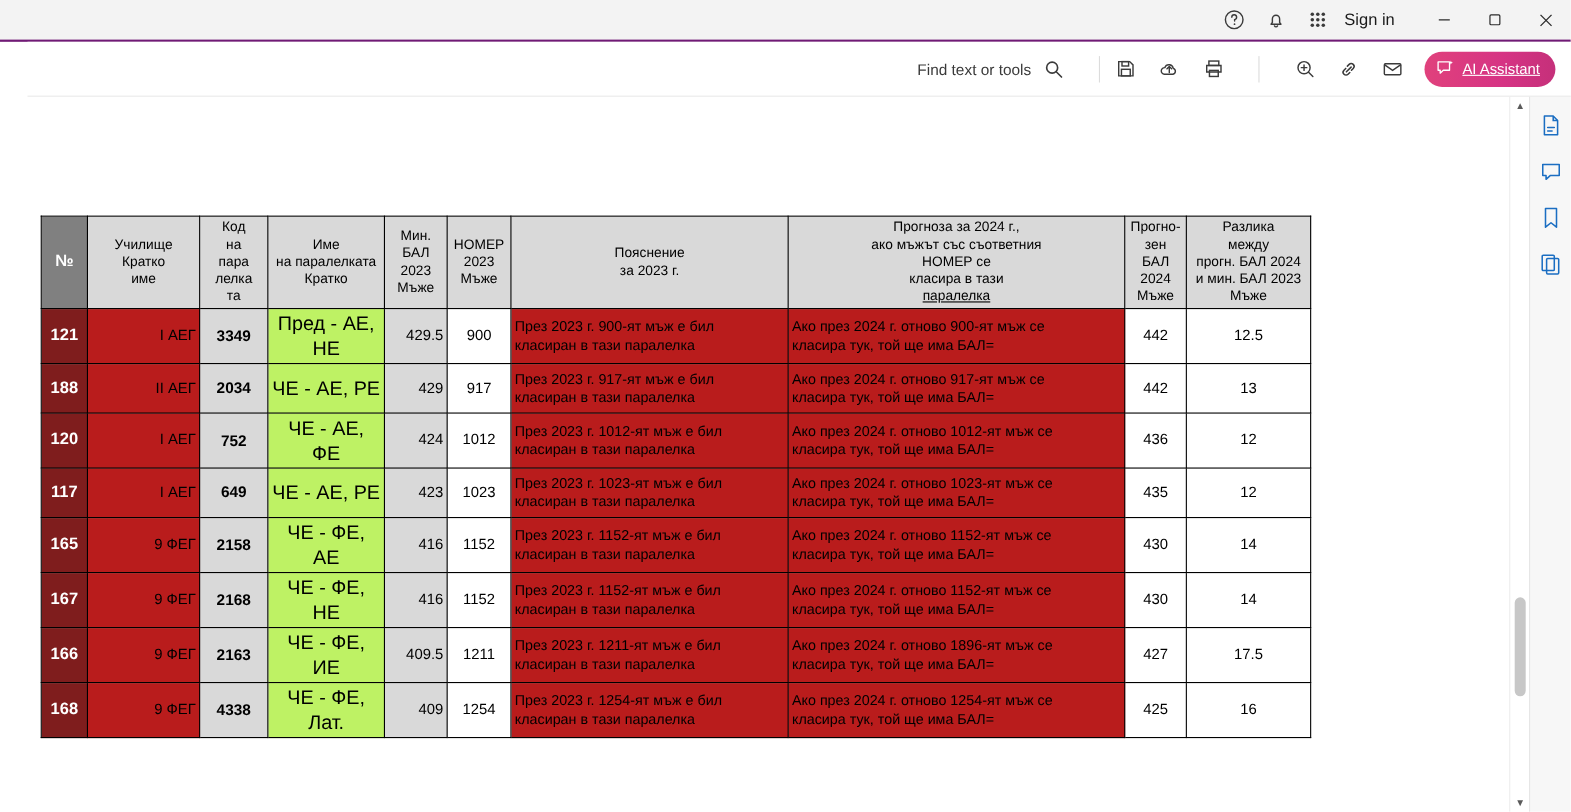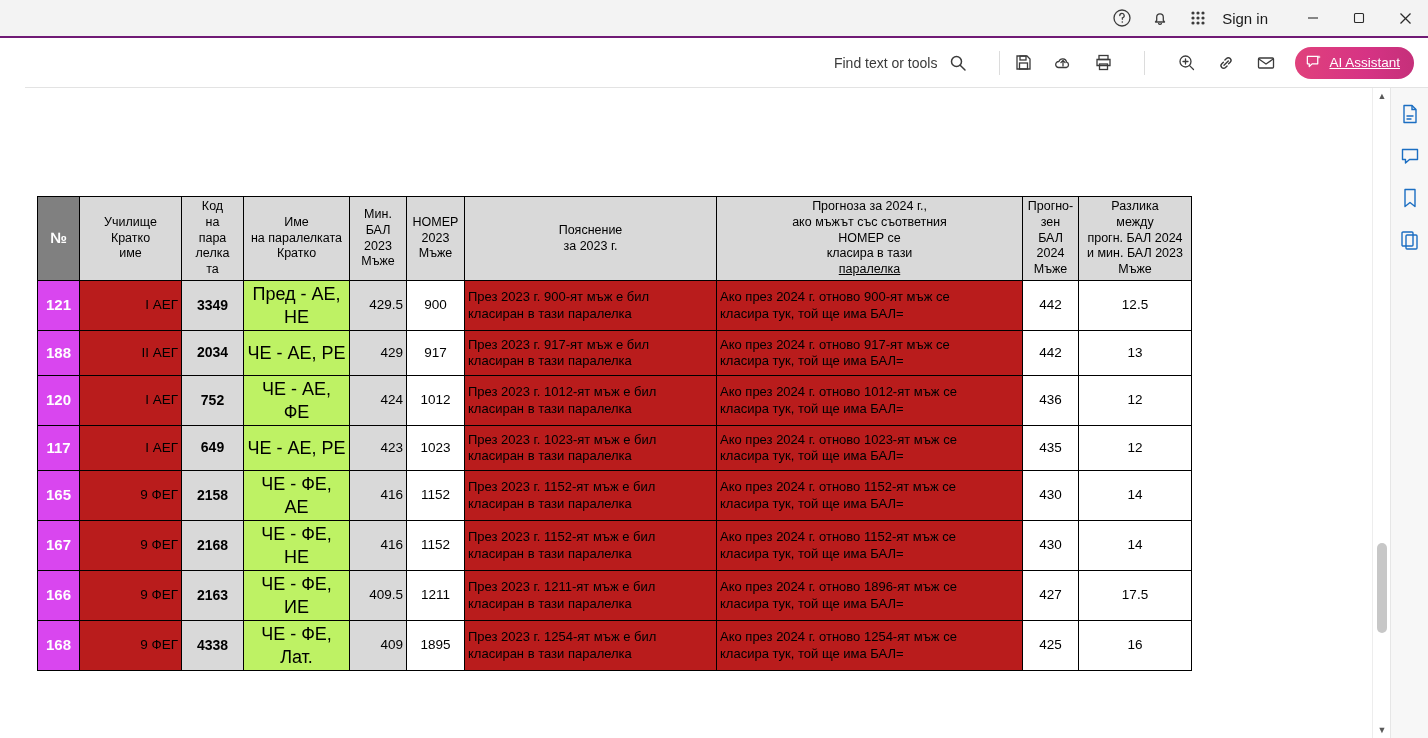--- a/index.html
+++ b/index.html
@@ -160,21 +160,21 @@
     font-size: 12.5px;
     height: 84px;
   }
   thead th.num-h {
     background: #808080;
     color: #ffffff;
     font-weight: bold;
     font-size: 15px;
   }
   td.c-num {
-    background: #d946ef;
+    background: #7f1d1d;
     color: #fff;
     font-weight: bold;
     text-align: center;
     font-size: 15px;
   }
   td.c-school {
     background: #b91c1c;
     text-align: right;
     font-size: 13.5px;
     padding-left: 5px;
@@ -548,21 +548,21 @@
             <td class="c-pb">427</td>
             <td class="c-diff">17.5</td>
           </tr>
 
           <tr>
             <td class="c-num">168</td>
             <td class="c-school">9 ФЕГ</td>
             <td class="c-code">4338</td>
             <td class="c-name">ЧЕ - ФЕ, Лат.</td>
             <td class="c-bal">409</td>
-            <td class="c-nomer">1895</td>
+            <td class="c-nomer">1254</td>
             <td class="c-expl">
               <div>През 2023 г. 1254-ят мъж е бил</div>
               <div>класиран в тази паралелка</div>
             </td>
             <td class="c-prog">
               <div>Ако през 2024 г. отново 1254-ят мъж се</div>
               <div>класира тук, той ще има БАЛ=</div>
             </td>
             <td class="c-pb">425</td>
             <td class="c-diff">16</td>

